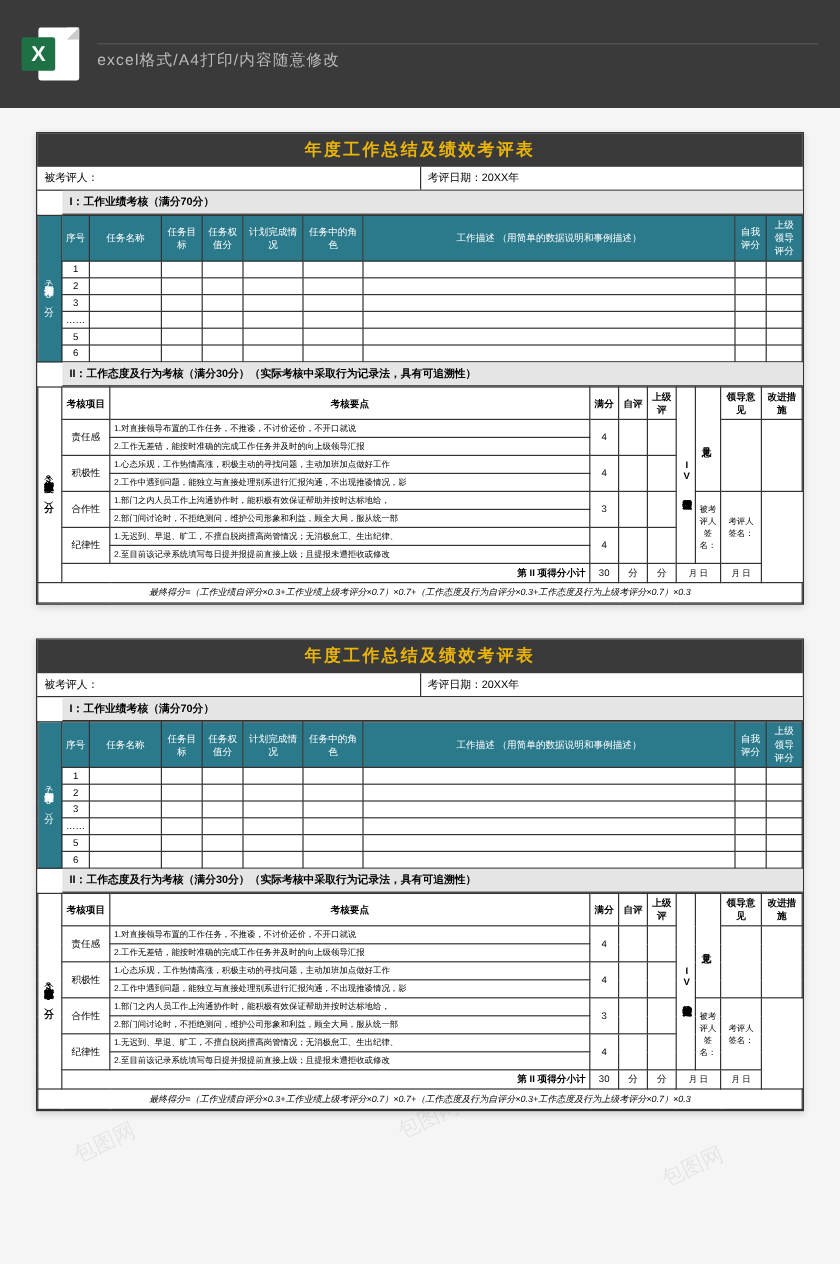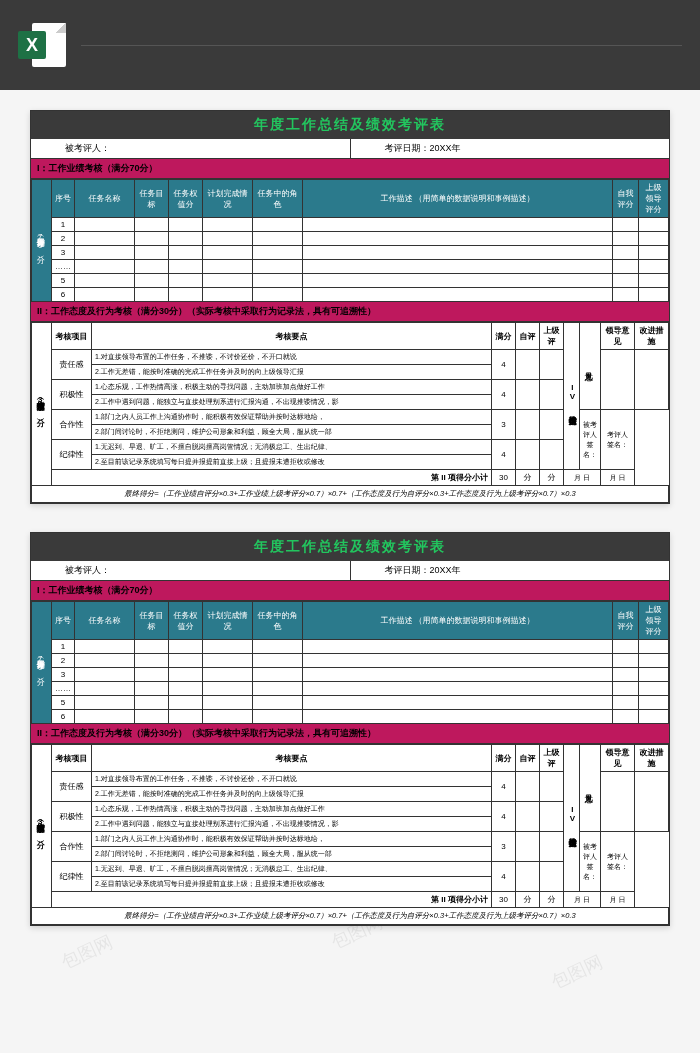--- a/index.html
+++ b/index.html
@@ -54,32 +54,32 @@
     padding: 20px 30px;
     position: relative; z-index: 2;
   }
   .sheet {
     background: #fff;
     border: 1px solid #333;
     margin-bottom: 28px;
     box-shadow: 0 2px 6px rgba(0,0,0,0.15);
   }
   .sheet-title {
-    background: #3a3a3a; color: #22c55e; text-align: center;
+    background: #3a3a3a; color: #eab308; text-align: center;
     font-size: 14px; font-weight: bold; padding: 5px 0; letter-spacing: 2px;
   }
   .info-row {
     display: flex; font-size: 9px; border-bottom: 1px solid #333;
   }
-  .info-row > div { padding: 3px 6px; margin-left: 28px; }
+  .info-row > div { padding: 3px 6px; }
   .info-left { flex: 1; border-right: 1px solid #333; }
   .info-right { flex: 1; }
   .section-label {
     font-size: 9px; font-weight: bold; padding: 3px 6px;
-    border-bottom: 1px solid #333; background: #be185d;
+    border-bottom: 1px solid #333; background: #e5e5e5; margin-left: 21px;
   }
   table { width: 100%; border-collapse: collapse; font-size: 8px; }
   th, td { border: 1px solid #333; padding: 2px 3px; text-align: center; }
   th.teal { background: #2b7a8c; color: #fff; font-weight: normal; }
   .vtext {
     writing-mode: vertical-rl; text-orientation: upright;
     font-size: 8px; line-height: 1.1; letter-spacing: 0;
   }
   .left { text-align: left; }
   .tiny { font-size: 7px; }
@@ -106,20 +106,21 @@
   <div class="wm" style="left:550px; top:960px;">包图网</div>
 </div>
 
 <div class="header">
   <div class="excel-icon">
     <div class="page"></div>
     <div class="x">X</div>
   </div>
   <div class="title-block">
     <div class="divider"></div>
+    <div class="sub-title">excel格式/A4打印/内容随意修改</div>
   </div>
 </div>
 
 <div class="sheet-wrap">
   <div class="sheet">
   <div class="sheet-title">年度工作总结及绩效考评表</div>
   <div class="info-row">
     <div class="info-left">被考评人：</div>
     <div class="info-right">
       <span>考评日期：</span><span>20XX年</span>

